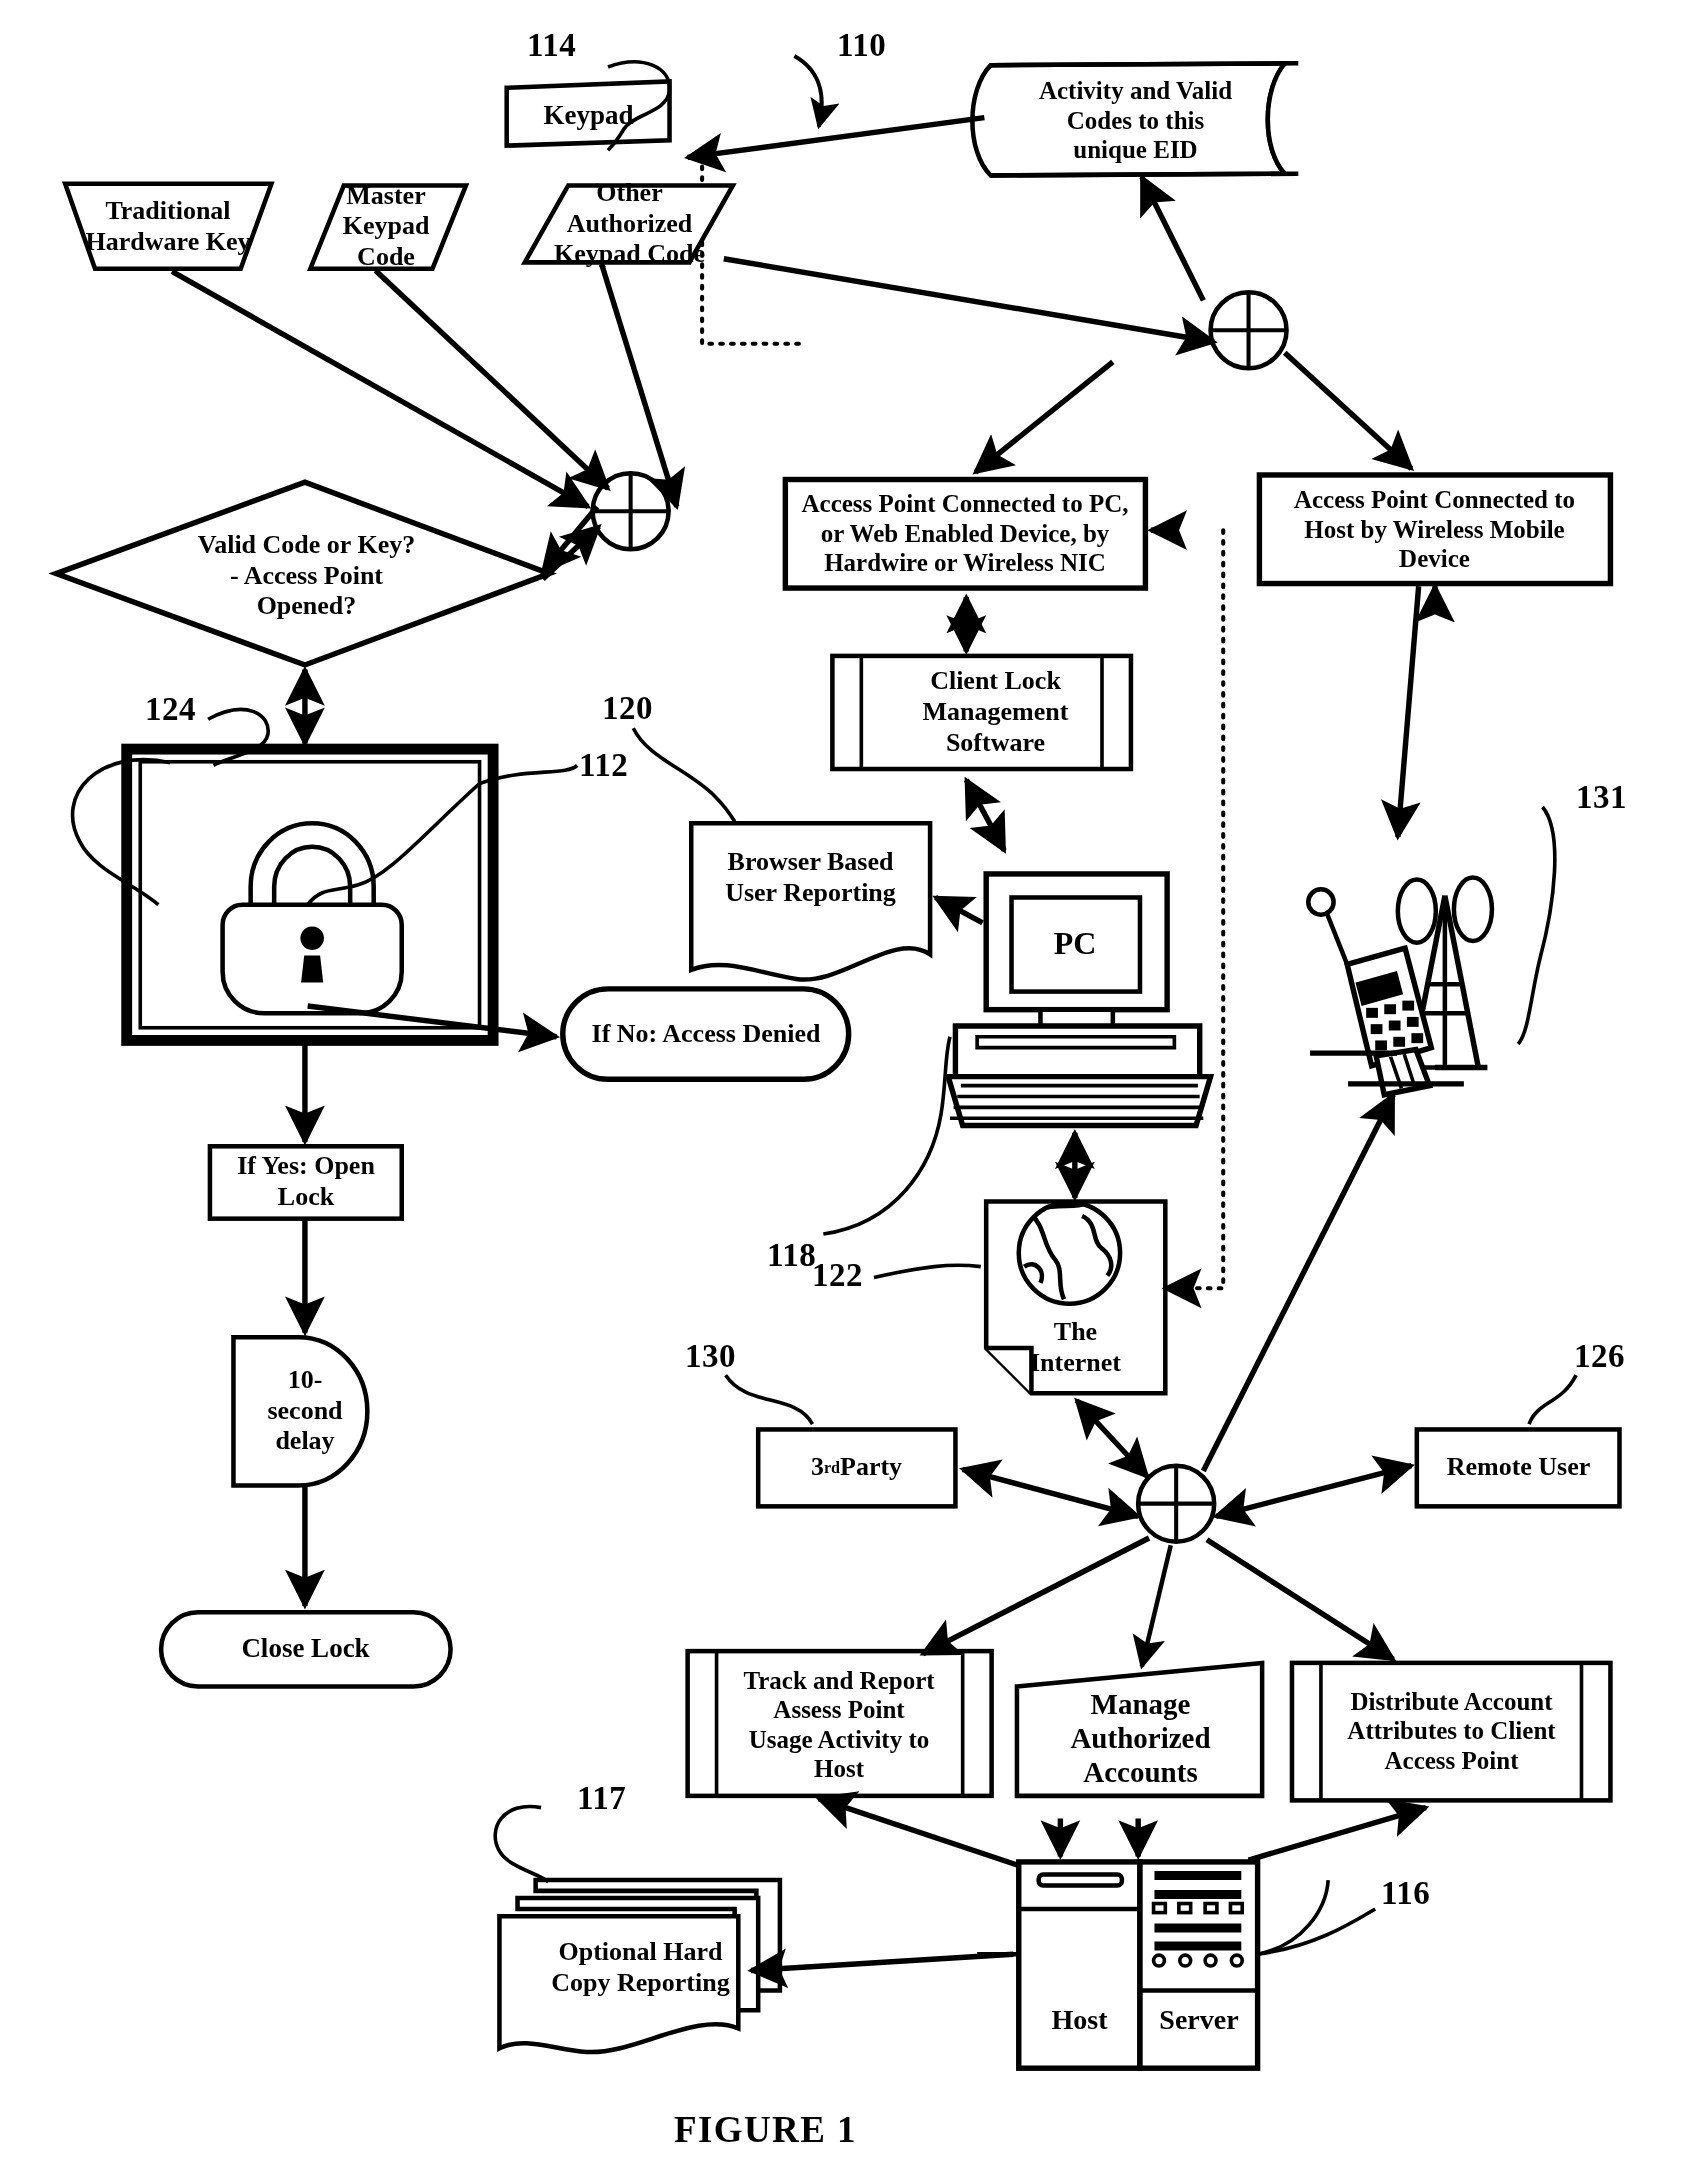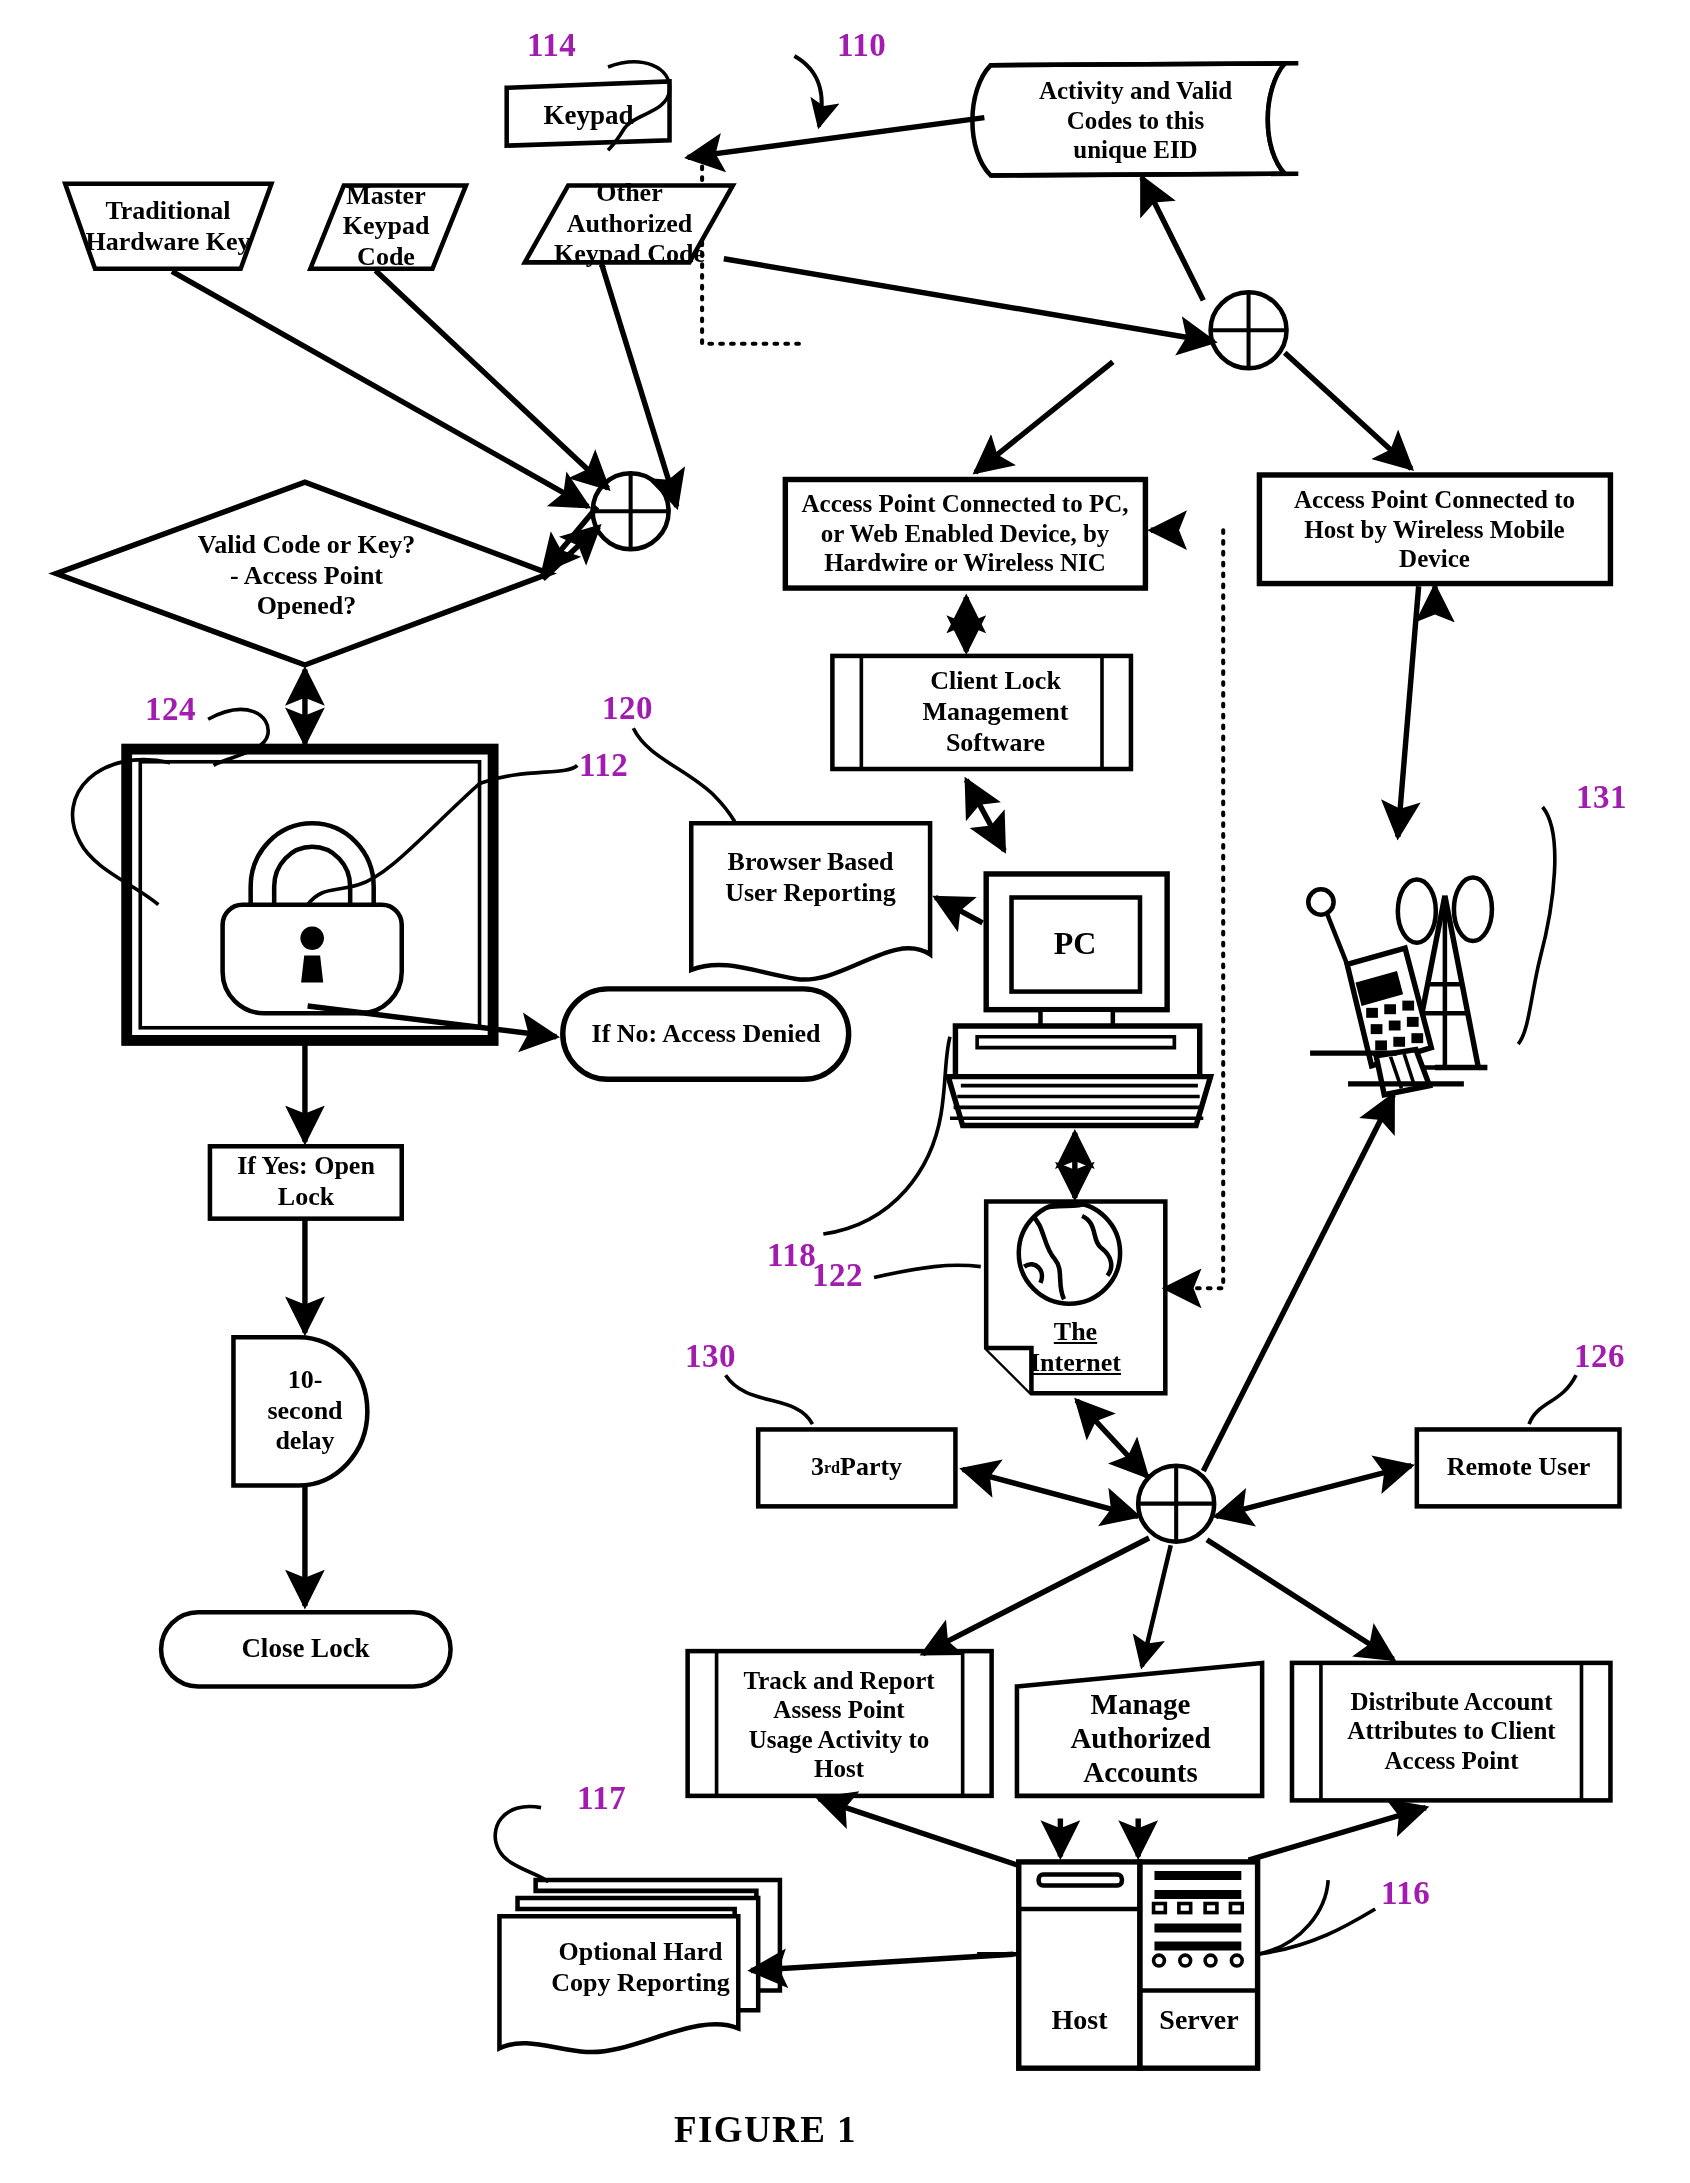--- a/index.html
+++ b/index.html
@@ -38,21 +38,21 @@
     line-height: 1.18;
     color: #000;
     pointer-events: none;
     white-space: pre-line;
   }
   .ref-num {
     position: absolute;
     font-family: "Liberation Serif", "DejaVu Serif", serif;
     font-weight: 700;
     font-size: 33px;
-    color: #a21caf;
+    color: #000000;
     letter-spacing: 0.5px;
   }
   .fig-caption {
     position: absolute;
     font-family: "Liberation Serif", "DejaVu Serif", serif;
     font-weight: 700;
     font-size: 37px;
     letter-spacing: 1.4px;
     color: #000;
   }
@@ -425,21 +425,21 @@
 
   <div class="node-text" style="left:875px; top:656px; width:241px; height:113px; font-size:26px;">Client Lock
 Management
 Software</div>
 
   <div class="node-text" style="left:691px; top:823px; width:239px; height:109px; font-size:26px;">Browser Based
 User Reporting</div>
 
   <div class="node-text" style="left:1011px; top:897px; width:128px; height:94px; font-size:32px;font-family:Liberation Serif, serif;">PC</div>
 
-  <div class="node-text" style="left:986px; top:1310px; width:179px; height:76px; font-size:26px;text-decoration:underline;">The
+  <div class="node-text" style="left:986px; top:1310px; width:179px; height:76px; font-size:26px;">The
 Internet</div>
 
   <div class="node-text" style="left:1259px; top:475px; width:351px; height:109px; font-size:25px;">Access Point Connected to
 Host by Wireless Mobile
 Device</div>
 
   <div class="node-text" style="left:758px; top:1429px; width:197px; height:77px; font-size:26px;">
     <span>3</span><sup class="ord">rd</sup><span> Party</span>
   </div>
 

